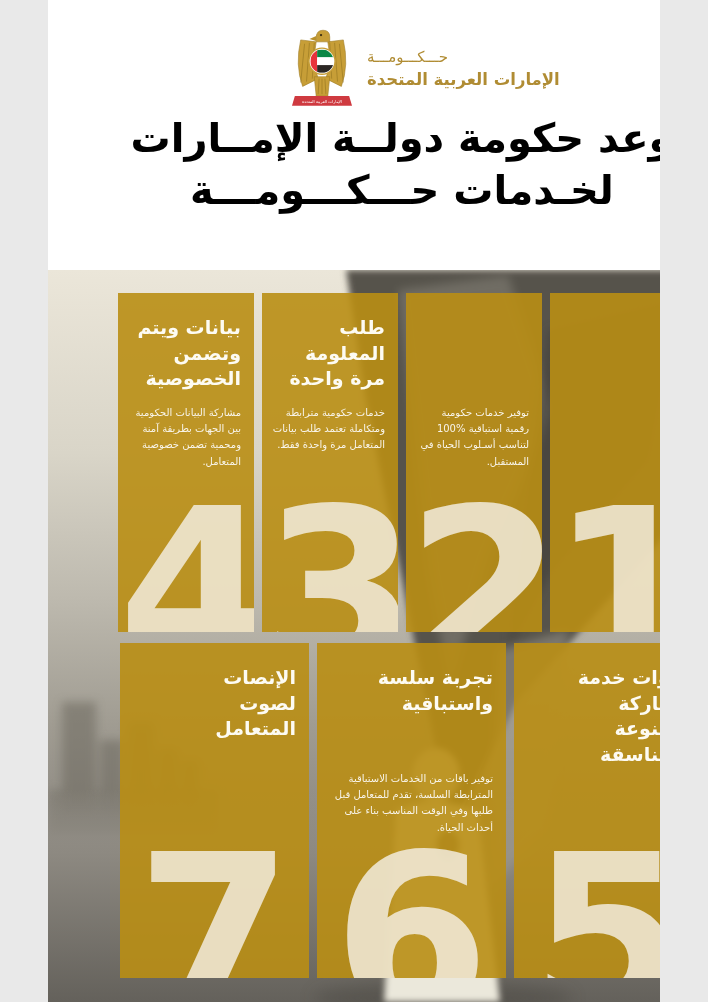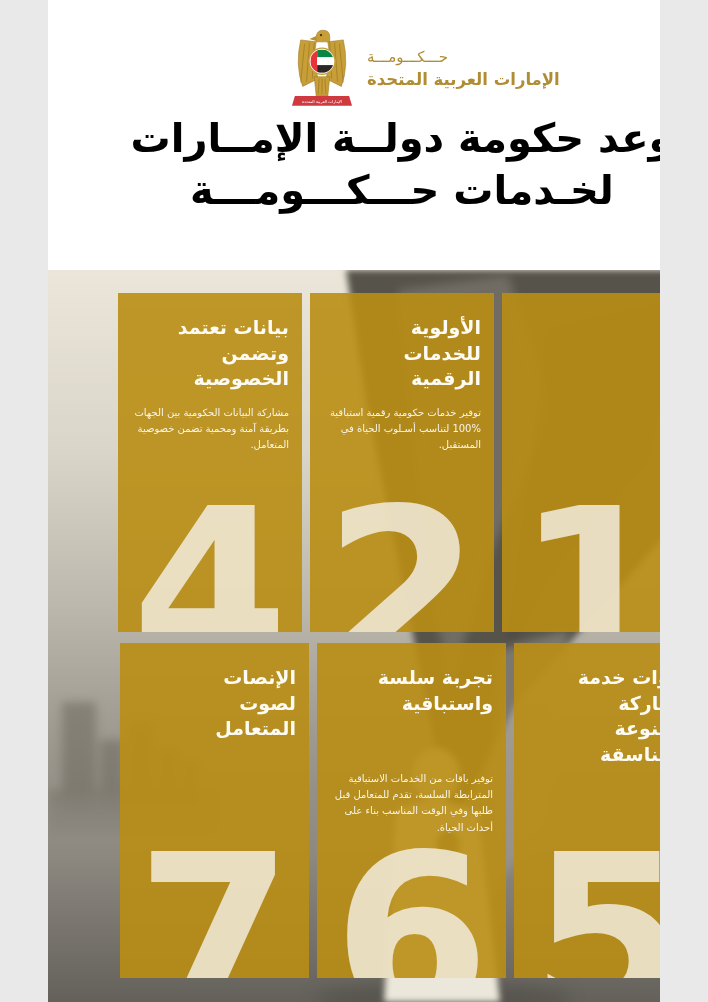--- a/index.html
+++ b/index.html
@@ -150,28 +150,32 @@
     </div>
 
     <h1 class="title"><span>وعد حكومة دولــة الإمــارات</span><br><span>لخـدمات حـــكـــومـــة</span></h1>
   </header>
 
   <div class="row row1">
     <section class="card">
       <div class="card-number">1</div>
     </section>
     <section class="card">
-      <h2 class="card-title">الأولوية
-للخدمات
-الرقمية</h2>
       <p class="card-body">توفير خدمات حكومية رقمية استباقية %100 لتناسب أسـلوب الحياة في المستقبل.</p>
       <div class="card-number">2</div>
     </section>
     <section class="card">
-      <h2 class="card-title">بيانات تعتمد
+      <h2 class="card-title">طلب
+المعلومة
+مرة واحدة</h2>
+      <p class="card-body">خدمات حكومية مترابطة ومتكاملة تعتمد طلب بيانات المتعامل مرة واحدة فقط.</p>
+      <div class="card-number">3</div>
+    </section>
+    <section class="card">
+      <h2 class="card-title">بيانات ويتم
 وتضمن
 الخصوصية</h2>
       <p class="card-body">مشاركة البيانات الحكومية بين الجهات بطريقة آمنة ومحمية تضمن خصوصية المتعامل.</p>
       <div class="card-number">4</div>
     </section>
   </div>
 
   <div class="row row2">
     <section class="card">
       <h2 class="card-title">قنوات خدمة

